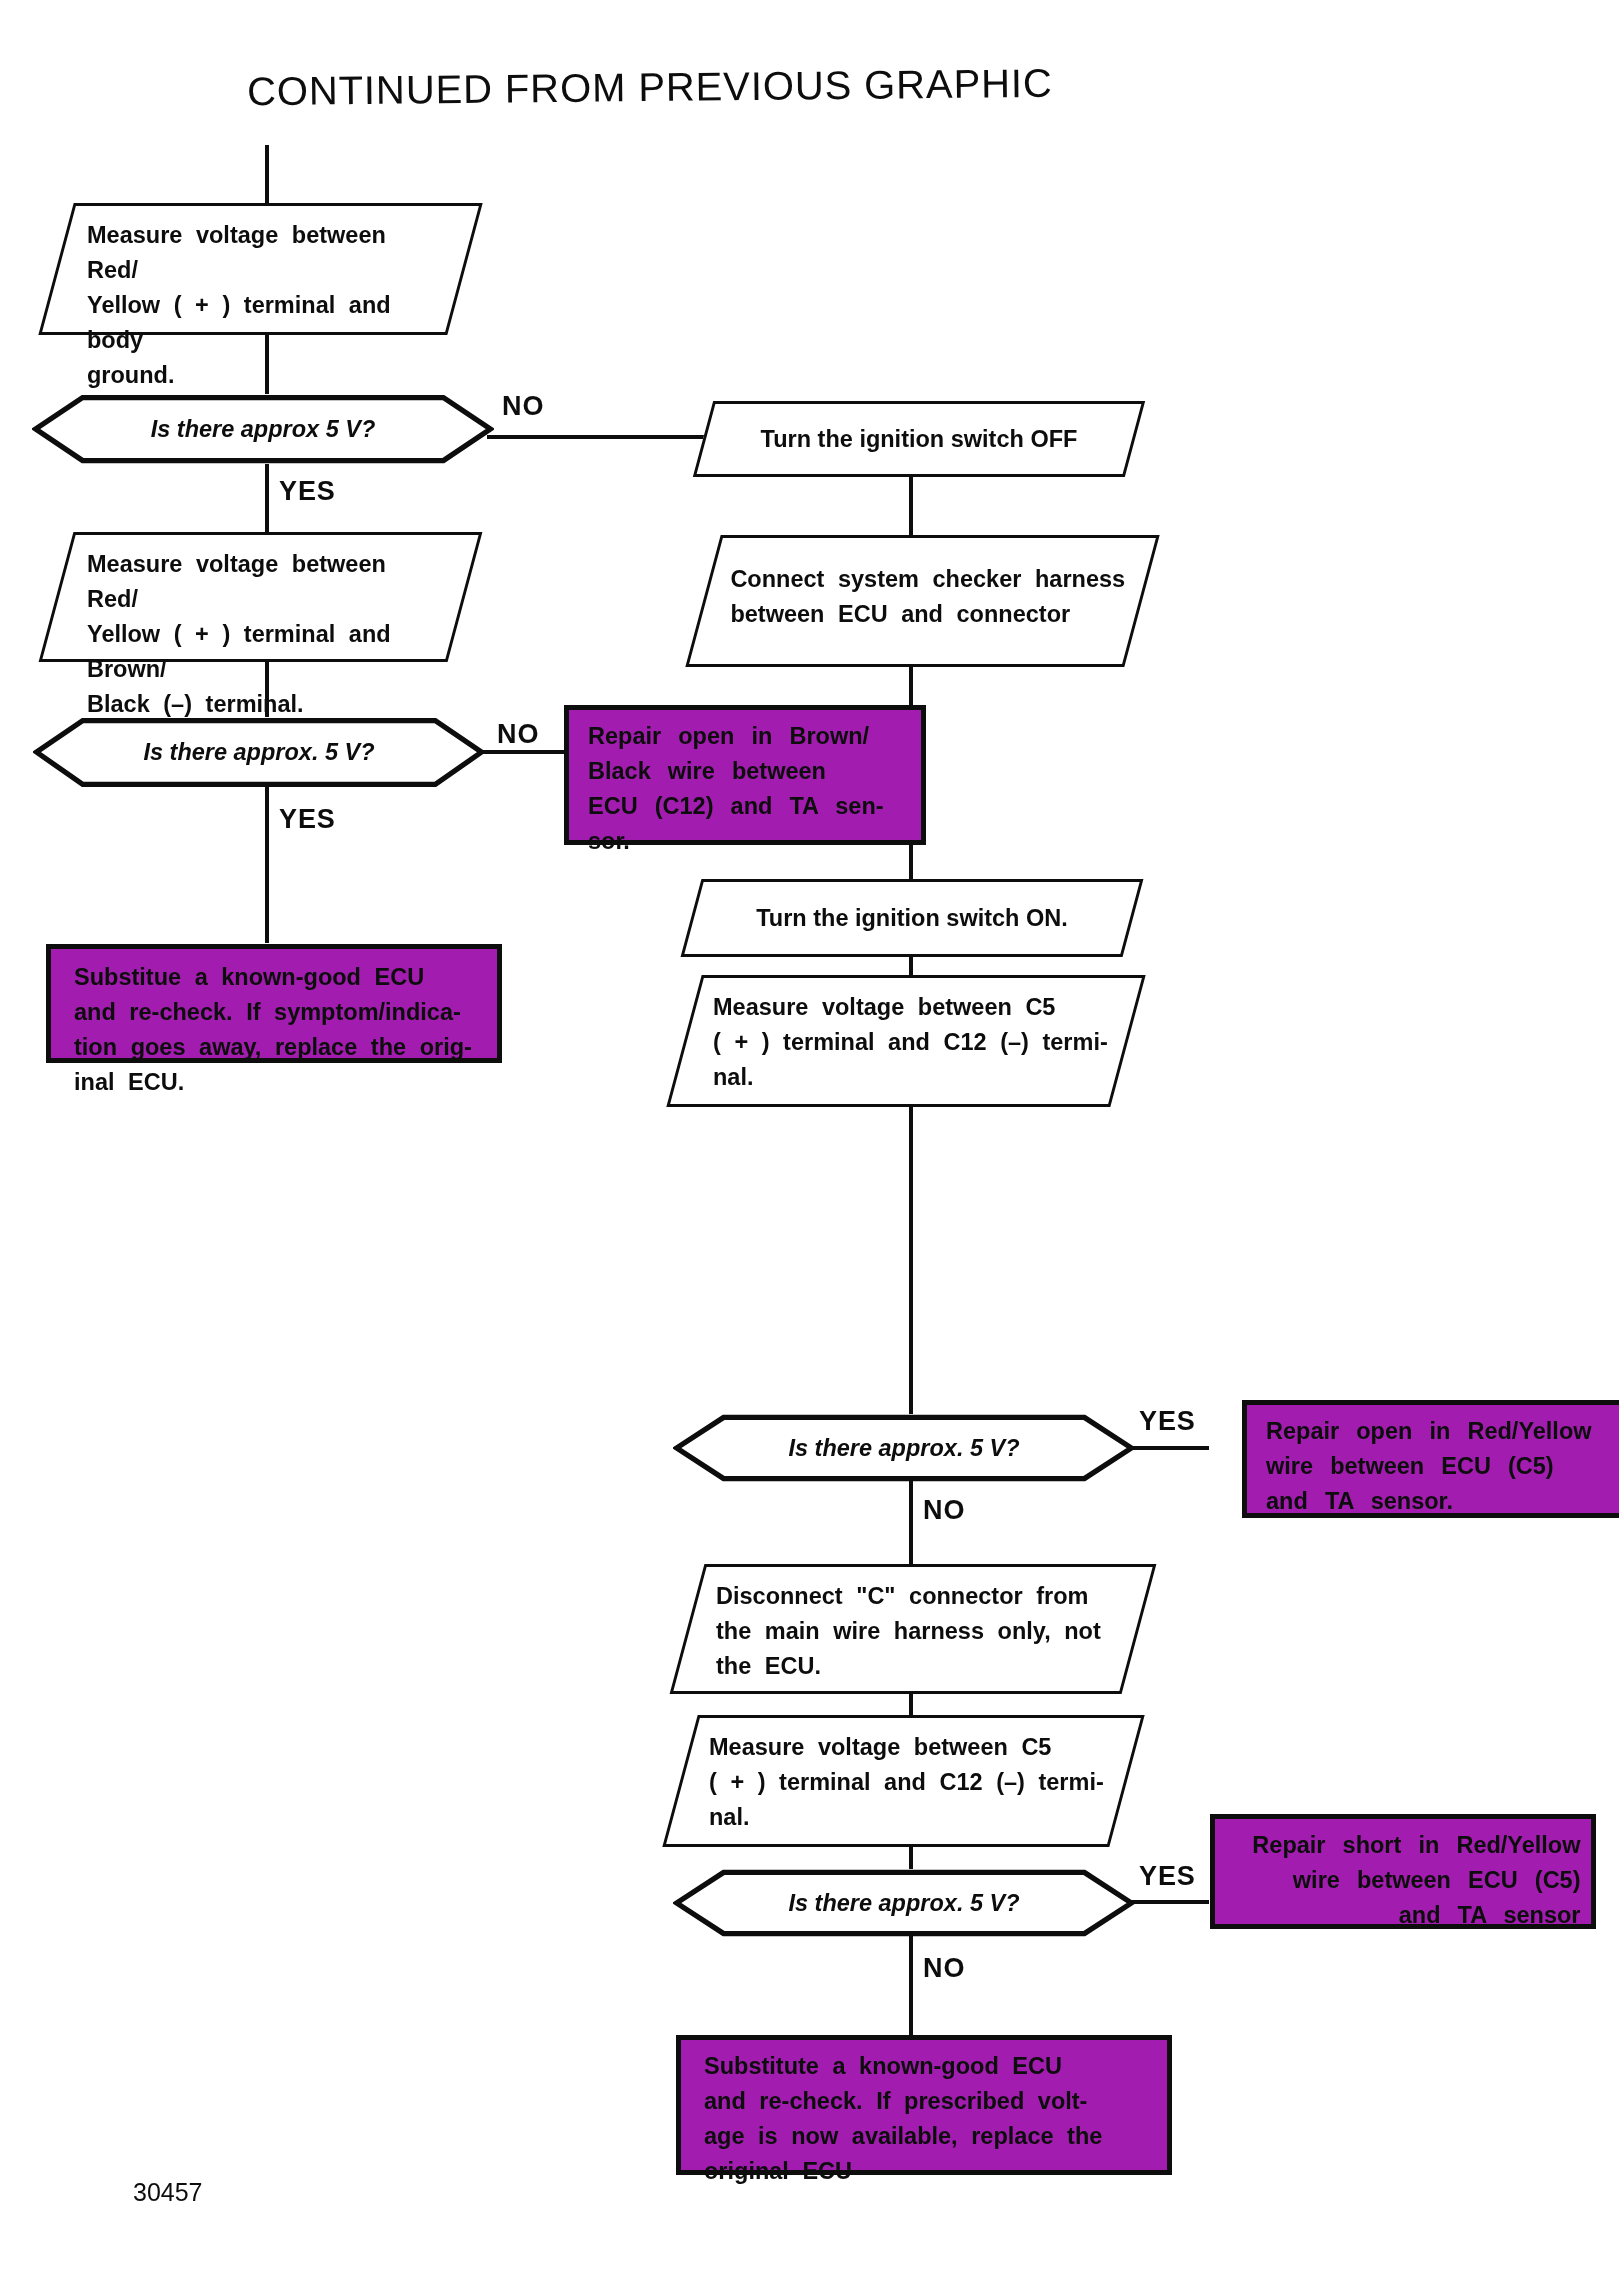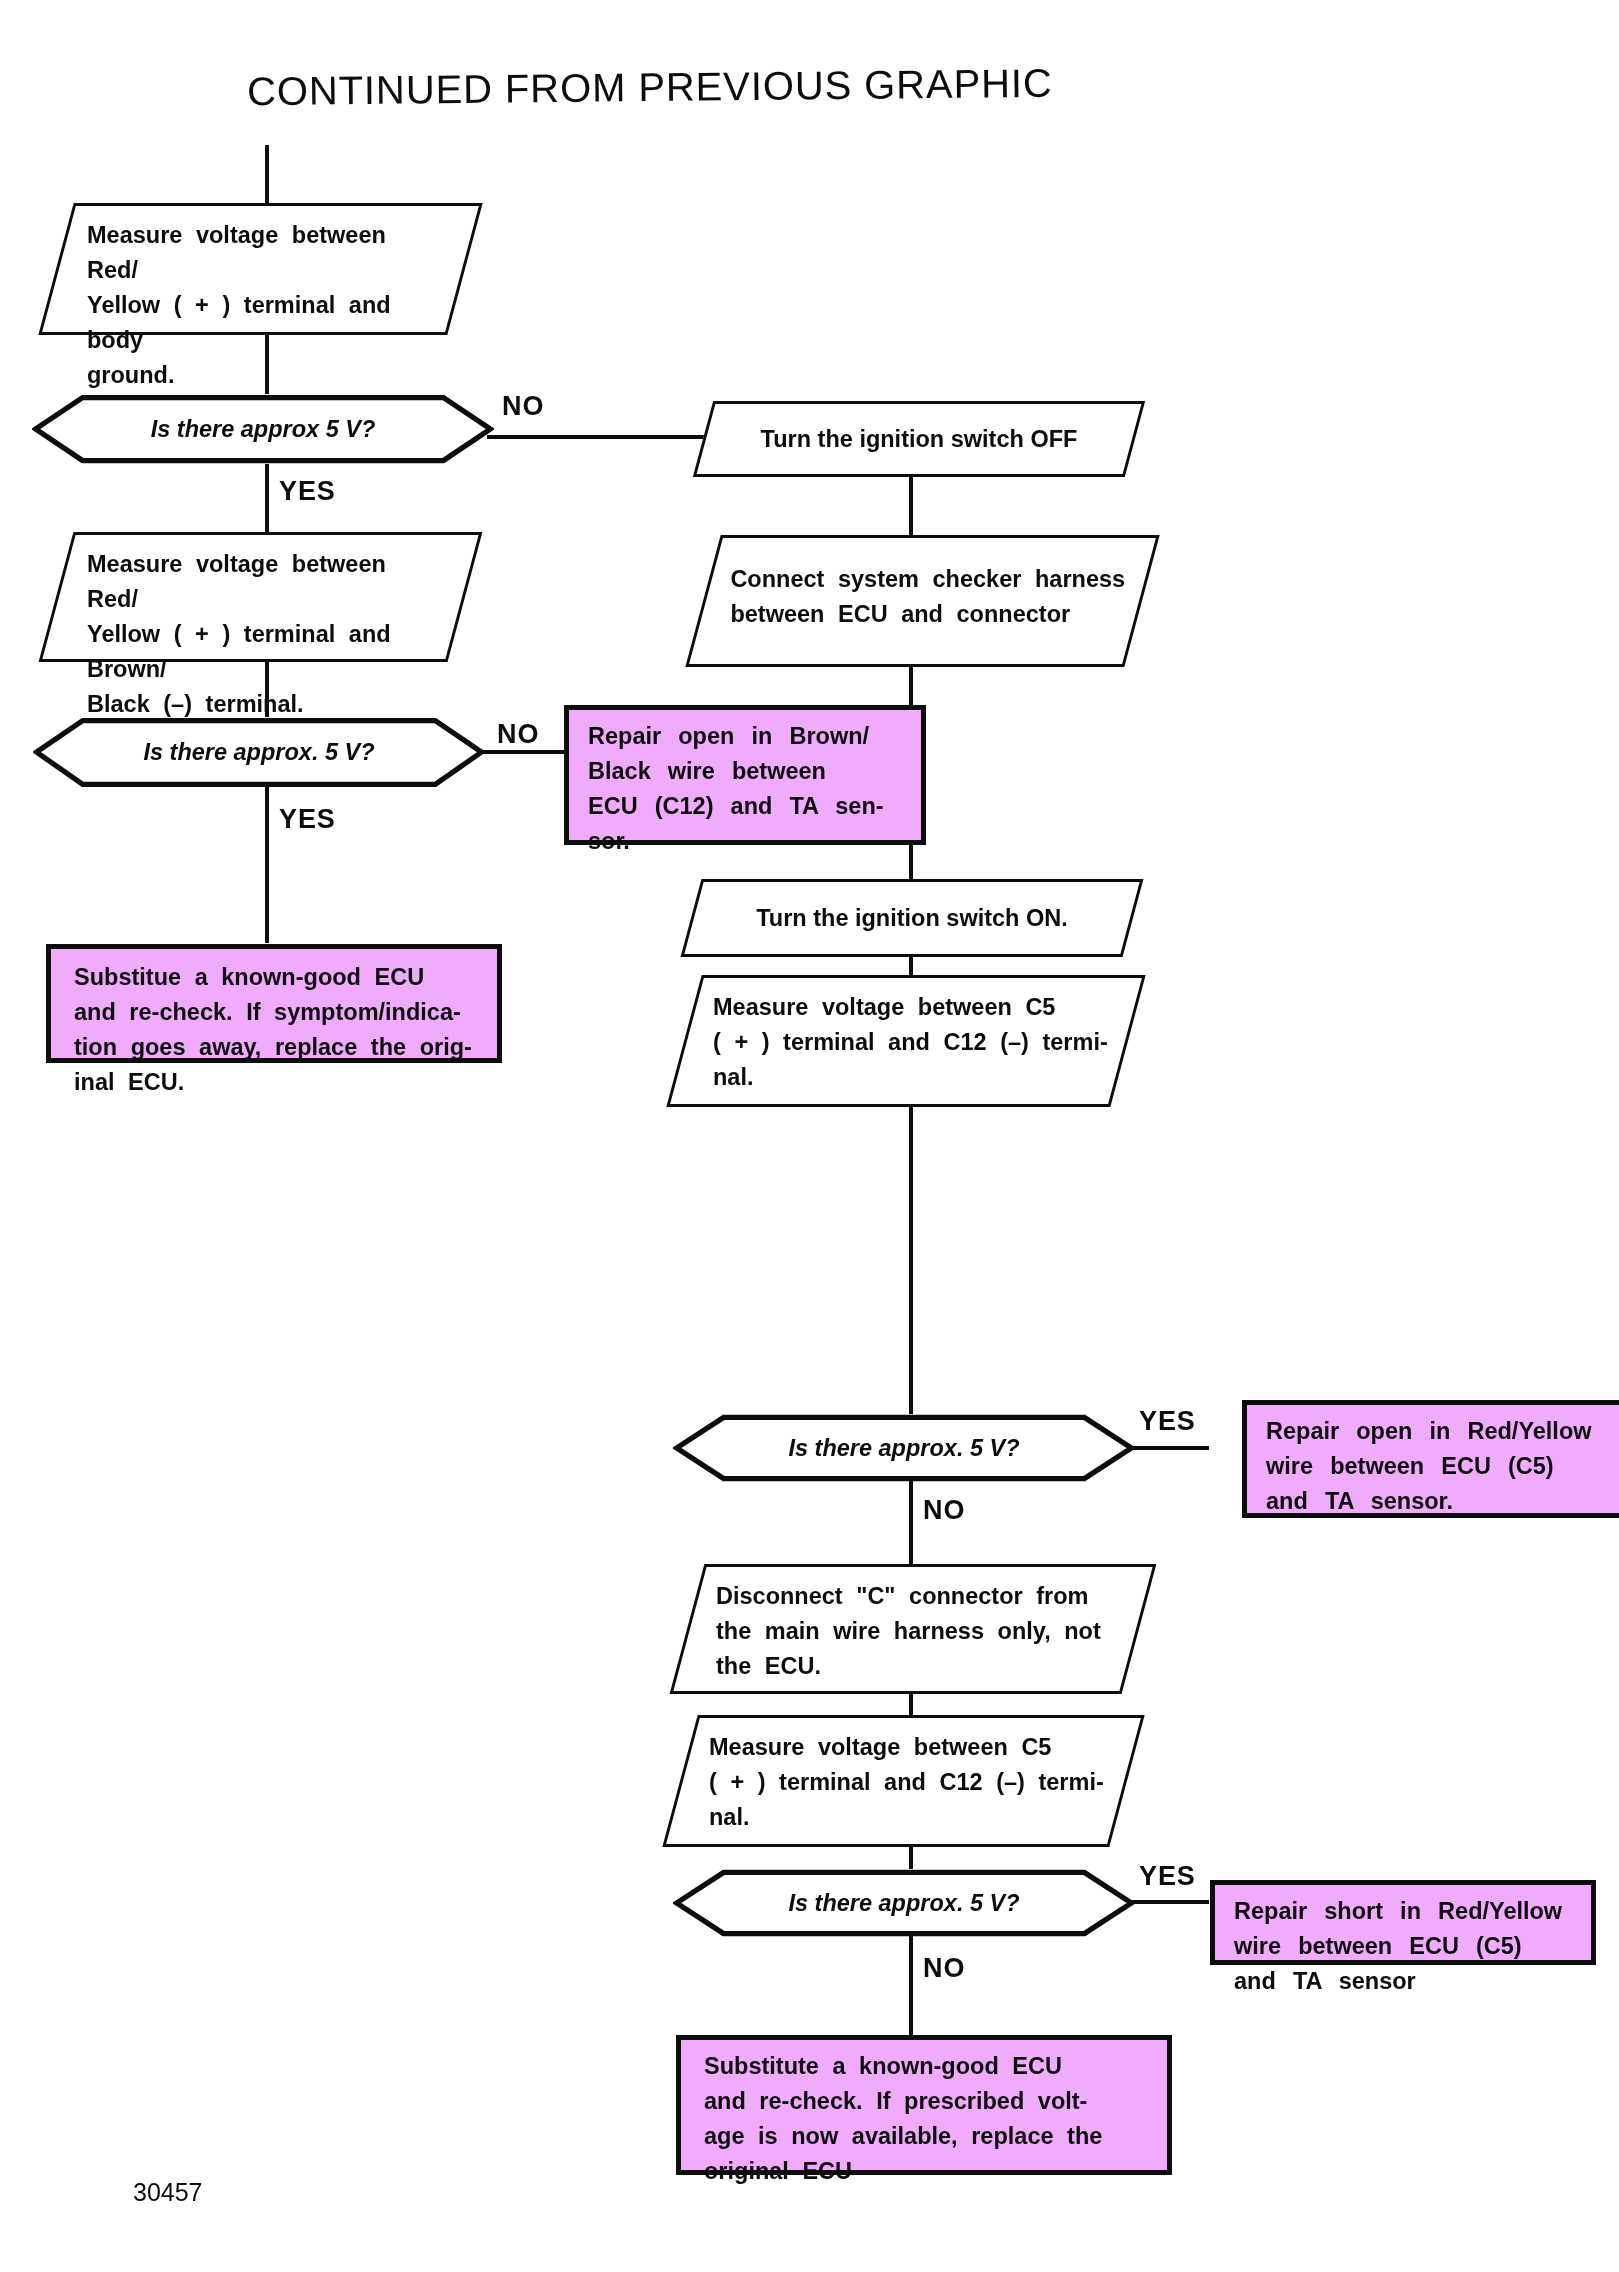--- a/index.html
+++ b/index.html
@@ -8,21 +8,21 @@
     font-family:"Liberation Sans",sans-serif;color:#0d0d0d;overflow:hidden;
   }
   .title{
     position:absolute;left:247px;top:65px;font-size:40px;font-weight:400;
     letter-spacing:0.9px;transform:rotate(-0.6deg);white-space:nowrap;
   }
   .fig{position:absolute;left:133px;top:2178px;font-size:25px;font-weight:400;}
   
   .para{position:absolute;border:3.5px solid #0d0d0d;background:#fff;transform:skewX(-15deg);}
   .para .inner{position:absolute;inset:0;transform:skewX(15deg);}
-  .rect{position:absolute;border:5.2px solid #0d0d0d;background:#f0abfc;box-sizing:border-box;}
+  .rect{position:absolute;border:5.2px solid #0d0d0d;background:#a21caf;box-sizing:border-box;}
   .decision{position:absolute;font-style:italic;}
   .decision svg{position:absolute;inset:0;width:100%;height:100%;display:block;}
   .dtext{position:absolute;inset:0;display:flex;align-items:center;justify-content:center;}
   
   .ntext{white-space:pre-line;font-size:23.5px;font-weight:700;line-height:35px;}
   .pad{padding:12.2px 12.2px 0 28px;}
   .padr{padding:8.7px 10.5px 0 19px;}
   .center1{display:flex;align-items:center;justify-content:center;height:100%;}
   .ws1{word-spacing:0.30em;}
   .ws2{word-spacing:0.45em;}
@@ -166,21 +166,21 @@
       </div>
   </div>
 
   <div class="decision" style="left:673px;top:1869px;width:462px;height:68px;">
     <svg viewBox="0 0 530 78" preserveAspectRatio="none">
       <polygon points="58,4 472,4 526,39 472,74 58,74 4,39" fill="#ffffff" stroke="#0d0d0d" stroke-width="6"></polygon>
     </svg>
     <div class="dtext ntext">Is there approx. 5 V?</div>
   </div>
 
-  <div class="rect" style="left:1210px;top:1880px;width:386px;height:85px;">
+  <div class="rect" style="left:1210px;top:1814px;width:386px;height:115px;text-align:right;">
     <div class="ntext ws2 padr">Repair short in Red/Yellow
 wire between ECU (C5)
 and TA sensor</div>
   </div>
 
   <div class="rect" style="left:676px;top:2035px;width:496px;height:140px;">
     <div class="ntext ws1" style="padding:8.7px 8.7px 0 23px;">Substitute a known-good ECU
 and re-check. If prescribed volt-
 age is now available, replace the
 original ECU</div>

